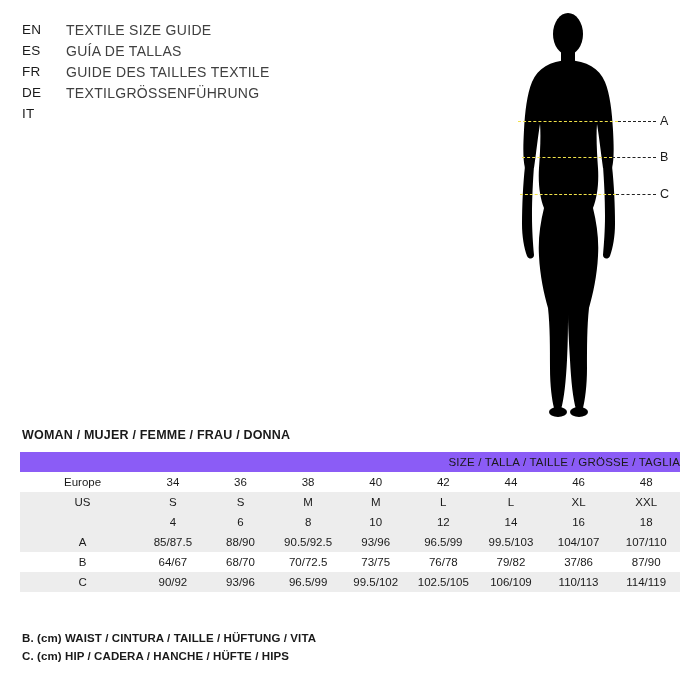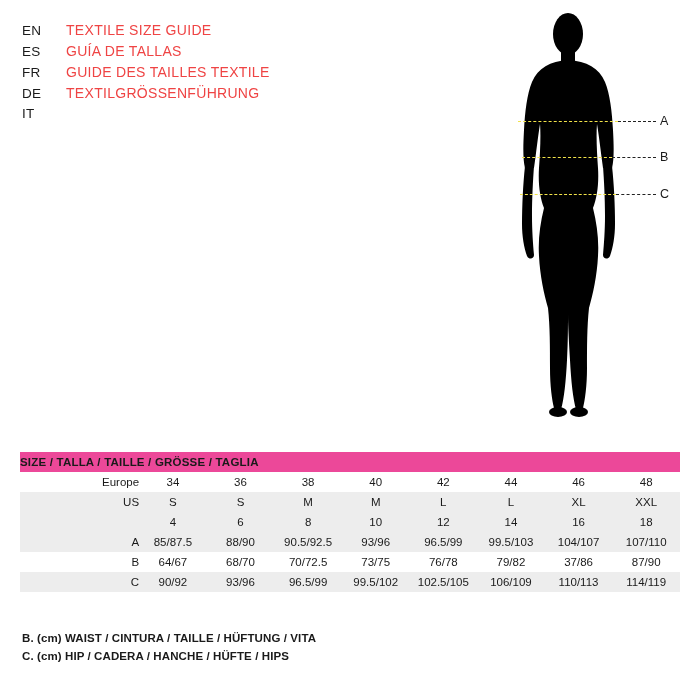--- a/index.html
+++ b/index.html
@@ -21,35 +21,35 @@
 
   
   .lang-block {
     position: absolute;
     top: 22px;
     left: 22px;
     width: 430px;
   }
   .lang-row {
     display: flex;
-    align-items: center;
+    align-items: flex-start;
     margin-bottom: 5px;
   }
   .lang-code {
     width: 44px;
     flex: 0 0 44px;
     font-size: 13.5px;
     letter-spacing: 0.2px;
     font-weight: 400;
     color: #1a1a1a;
   }
   .lang-title {
     font-size: 14px;
     letter-spacing: 0.3px;
-    color: #ef4444;
+    color: #404040;
   }
 
   
   .figure-wrap {
     position: absolute;
     top: 8px;
     left: 470px;
     width: 215px;
     height: 420px;
   }
@@ -94,28 +94,28 @@
     width: 100%;
     border-collapse: collapse;
     font-size: 11.5px;
     color: #1a1a1a;
   }
   table.size-table td {
     padding: 4px 0 4px 0;
     vertical-align: middle;
     height: 19px;
   }
-  .row-head { background: #ec4899; font-weight: bold; }
+  .row-head { background: #8b5cf6; font-weight: normal; text-align: right; }
   .row-head td { padding-left: 6px; letter-spacing: 0.2px; }
   .row-shaded { background: #ededed; }
   .row-plain { background: #ffffff; }
   .cell-label {
     width: 118px;
     padding-left: 6px !important;
-    text-align: right;
+    text-align: center;
     margin-left: 13px;
   }
   .cell-val {
     text-align: center;
     width: 67px;
   }
 
   
   .legend {
     position: absolute;
@@ -210,20 +210,21 @@
 
     <div class="lead-line" style="left:148px; top:113px; width:38px;"></div>
     <div class="lead-line" style="left:142px; top:149px; width:44px;"></div>
     <div class="lead-line" style="left:146px; top:186px; width:40px;"></div>
 
     <div class="lead-label" style="left:190px; top:106px;">A</div>
     <div class="lead-label" style="left:190px; top:142px;">B</div>
     <div class="lead-label" style="left:190px; top:179px;">C</div>
   </div>
 
+  <div class="woman-caption">WOMAN / MUJER / FEMME / FRAU / DONNA</div>
 
   <div class="table-wrap">
     <table class="size-table">
       <tbody>
         <tr class="row-head">
           <td colspan="9">SIZE / TALLA / TAILLE / GRÖSSE / TAGLIA</td>
         </tr>
 
         <tr class="row-plain">
           <td class="cell-label">Europe</td>

